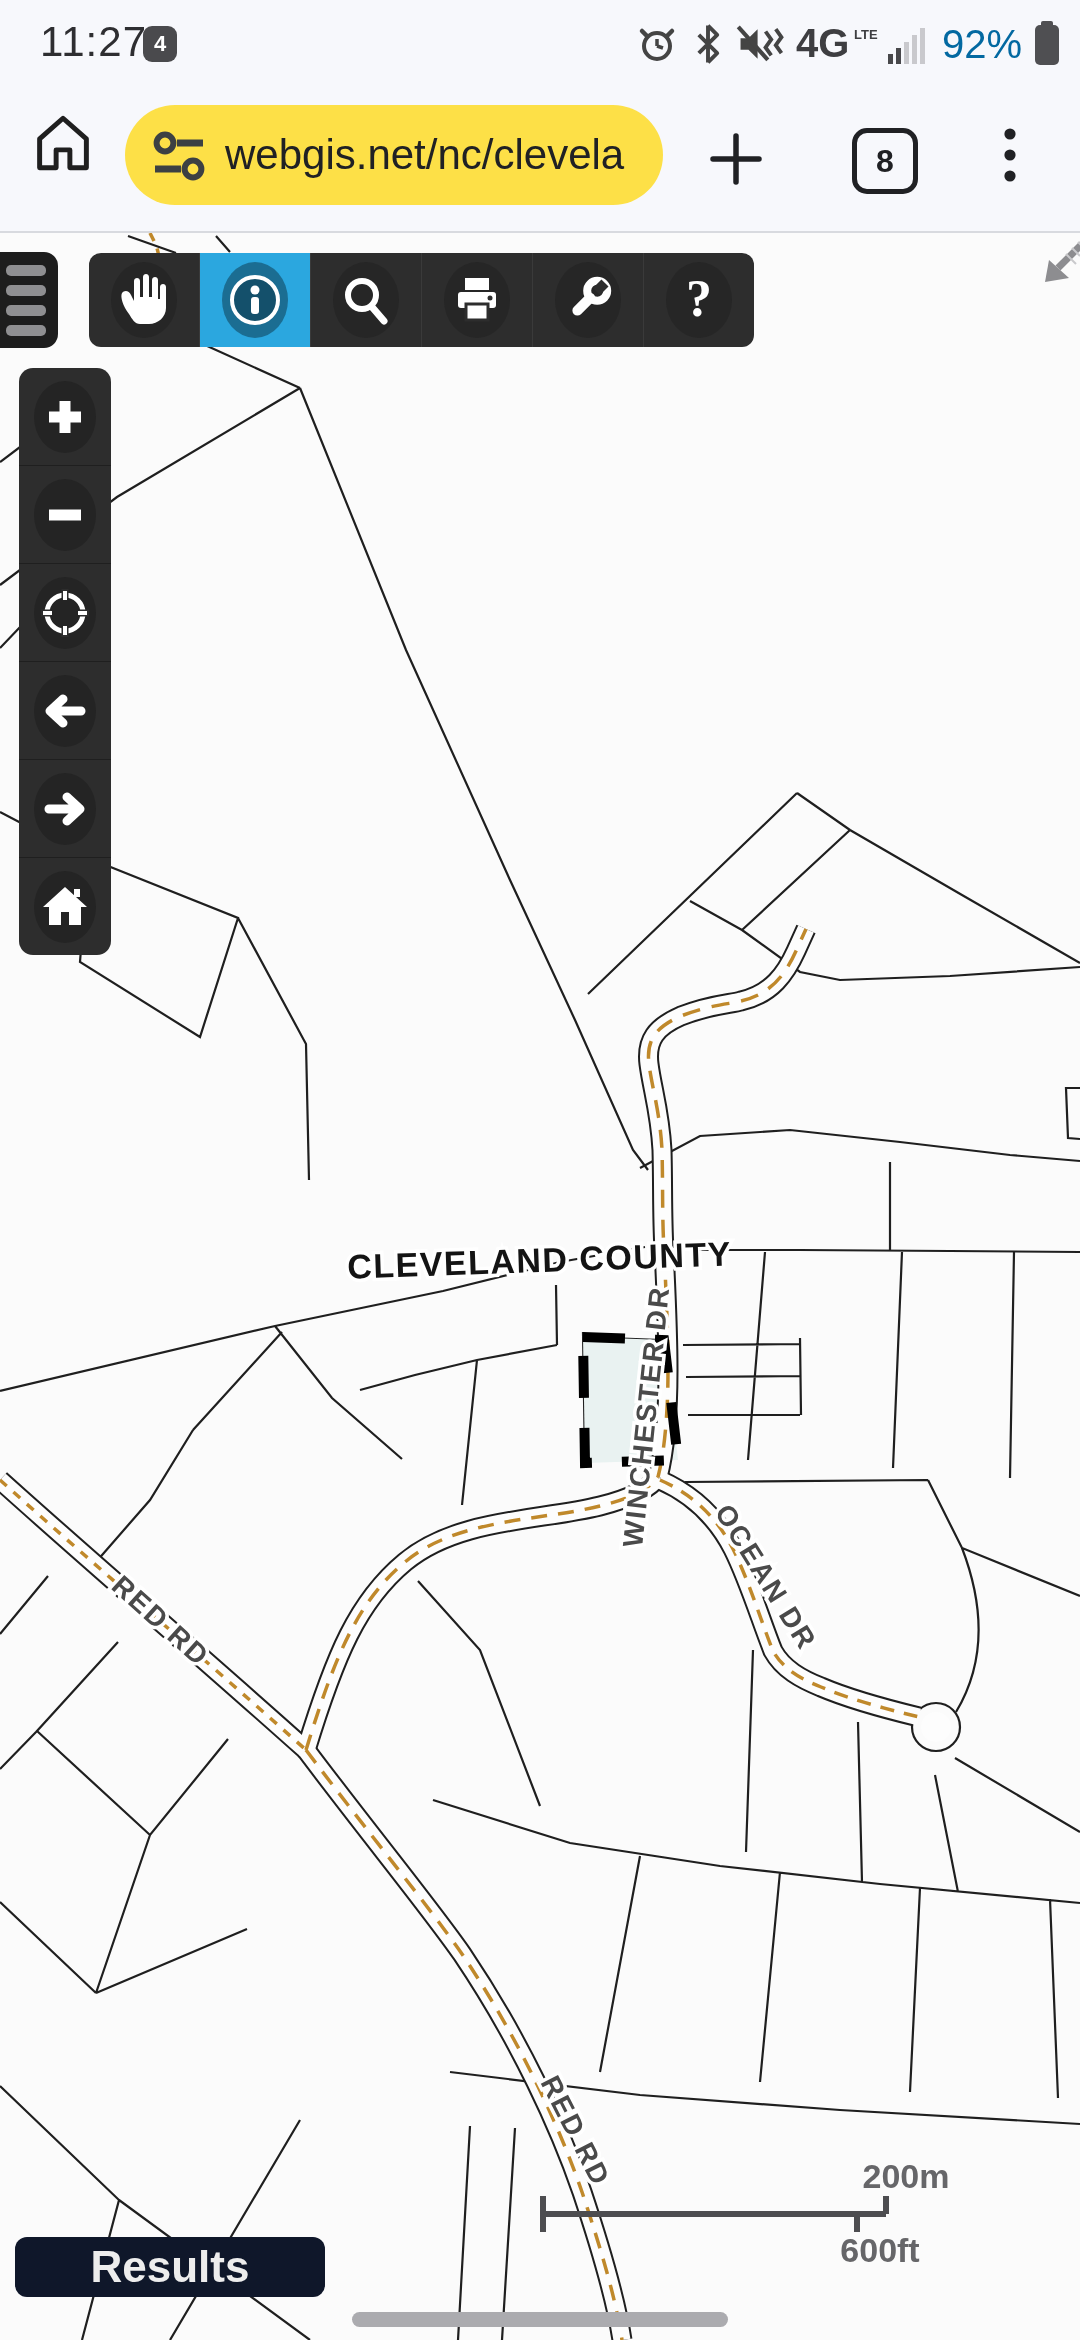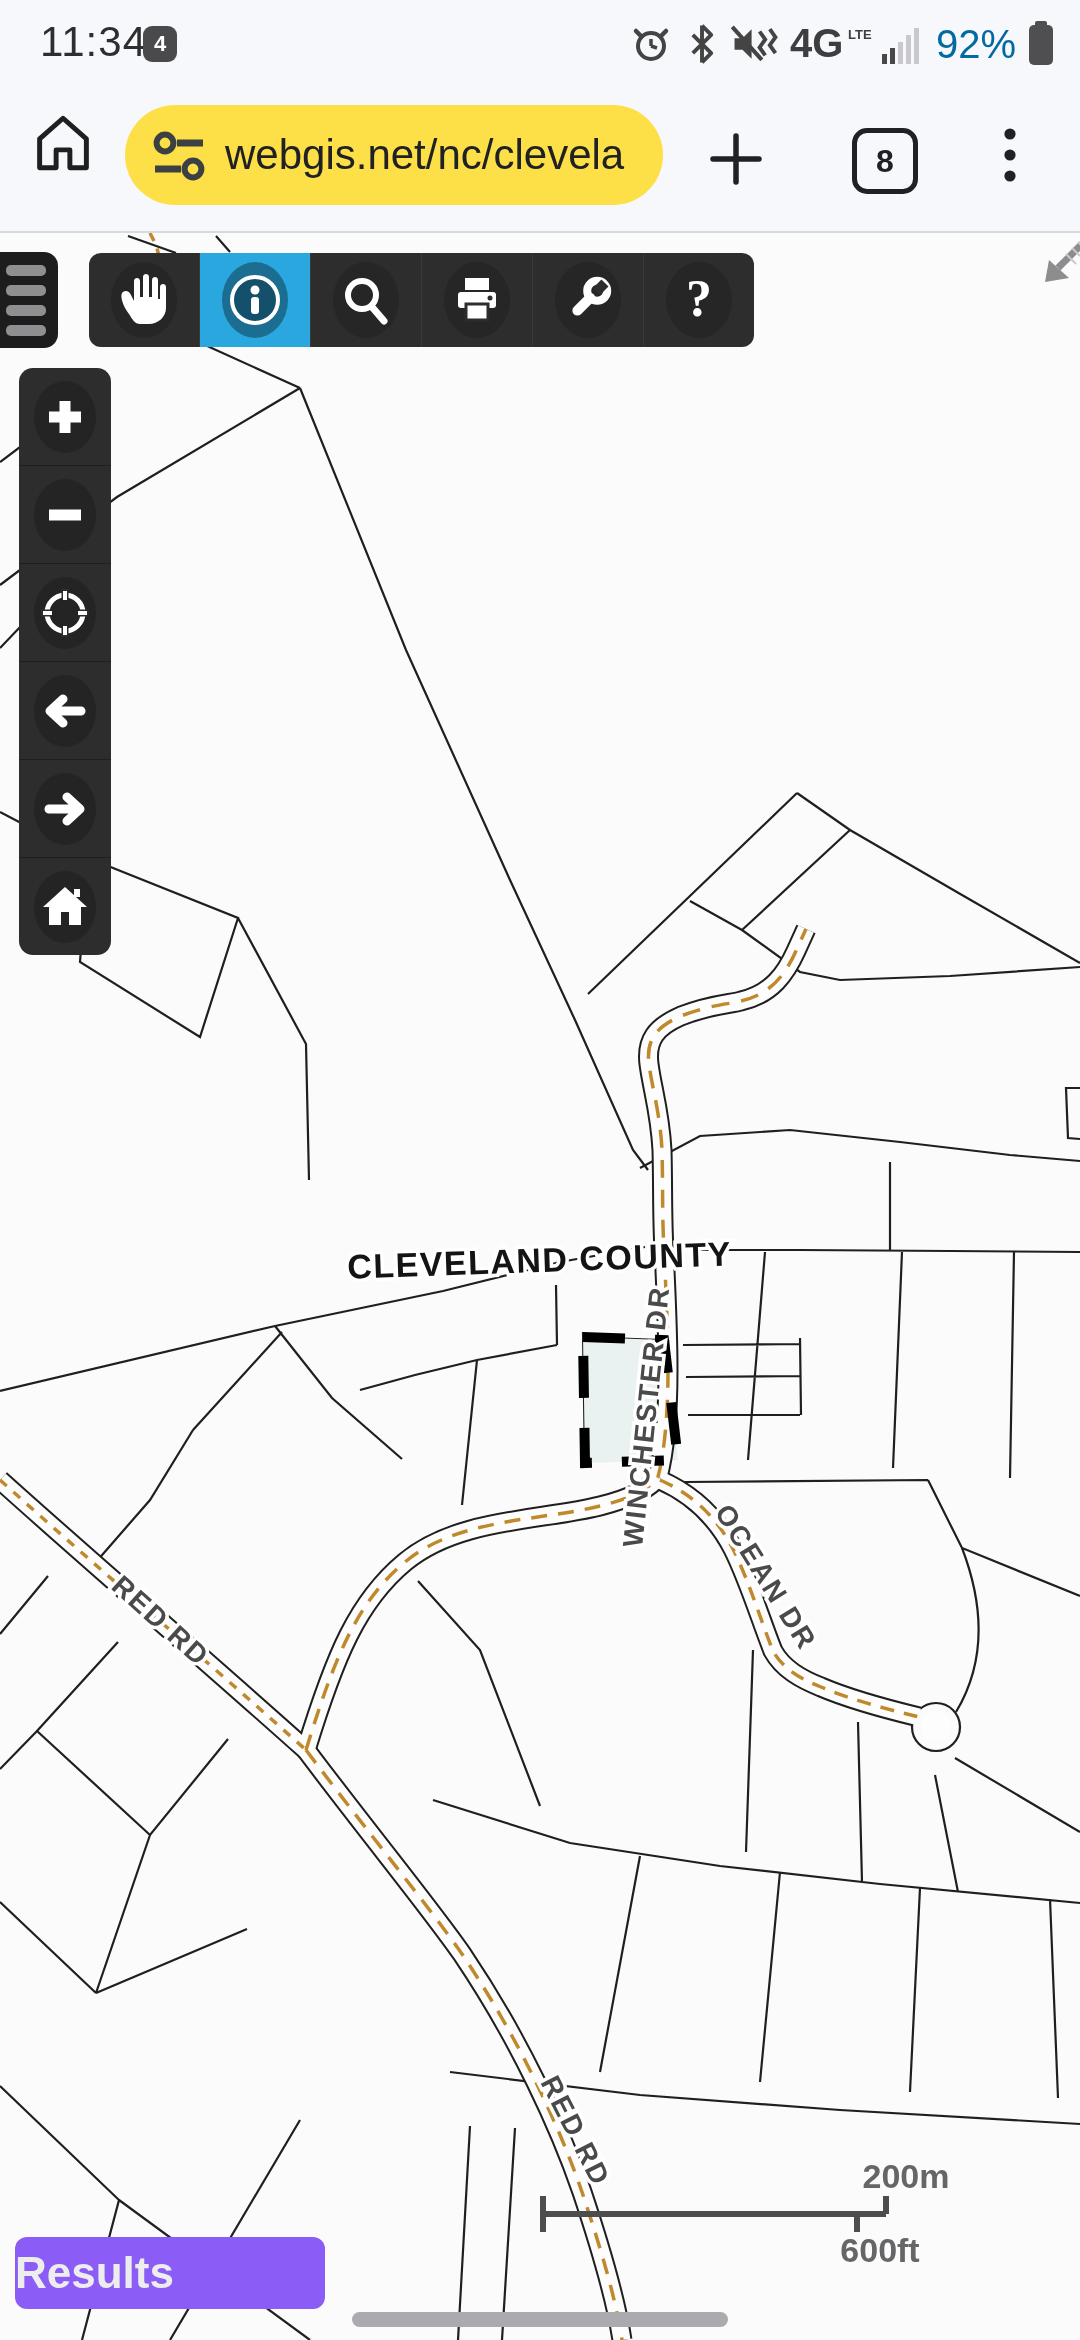--- a/index.html
+++ b/index.html
@@ -6,21 +6,21 @@
   .screen{position:relative;width:1080px;height:2340px;overflow:hidden;
           background:#FBFBFB;font-family:"Liberation Sans",sans-serif;}
   
   .chrome{position:absolute;left:0;top:0;width:1080px;height:231px;background:#F7F8FC;
           border-bottom:2px solid #D8DADF;z-index:6;}
   .statusbar{position:absolute;left:0;top:0;width:1080px;height:88px;}
   .time{position:absolute;left:40px;top:18px;font-size:42px;color:#2E2E31;letter-spacing:1px;}
   .notif-badge{position:absolute;left:143px;top:26px;width:34px;height:36px;background:#4A4A4D;
                border-radius:9px;color:#fff;font-size:22px;font-weight:bold;display:flex;
                align-items:center;justify-content:center;}
-  .sicons{position:absolute;right:24px;top:0;height:88px;display:flex;align-items:center;gap:10px;}
+  .sicons{position:absolute;right:18px;top:0;height:88px;display:flex;align-items:center;gap:10px;}
   .pct{font-size:40px;color:#0369a1;}
   
   .browserrow{position:absolute;left:0;top:88px;width:1080px;height:141px;}
   .urlpill{position:absolute;left:125px;top:17px;width:538px;height:100px;background:#fde047;
            border-radius:50px;display:flex;align-items:center;overflow:hidden;}
   .urltext{font-size:42px;color:#202124;white-space:nowrap;margin-left:14px;}
   .homeicon{position:absolute;left:30px;top:22px;}
   .plusicon{position:absolute;left:705px;top:40px;}
   .tabbox{position:absolute;left:852px;top:40px;width:56px;height:56px;border:5px solid #202124;
           border-radius:15px;display:flex;align-items:center;justify-content:center;
@@ -44,23 +44,23 @@
   .hamburger span{display:block;width:40px;height:11px;border-radius:5px;background:#8F8F92;}
   .navtoolbar{position:absolute;left:19px;top:368px;width:92px;background:#2D2D2D;border-radius:14px;
               z-index:7;display:flex;flex-direction:column;}
   .ntb-cell{height:97px;display:flex;align-items:center;justify-content:center;position:relative;
             border-bottom:1px solid #1F1F1F;}
   .ntb-cell:last-child{border-bottom:none;}
   .ntb-cell::before{content:"";position:absolute;width:62px;height:72px;border-radius:50%;background:#242424;}
   .ntb-cell svg{position:relative;z-index:1;}
   
   .corner-arrow{position:absolute;left:1038px;top:240px;z-index:6;}
-  .results-btn{position:absolute;left:15px;top:2237px;width:310px;height:72px;background:#8b5cf6;
+  .results-btn{position:absolute;left:15px;top:2237px;width:310px;height:60px;background:#0f172a;
                border-radius:12px;color:#EDEDED;font-size:44px;font-weight:bold;display:flex;
-               align-items:center;z-index:7;}
+               align-items:center;justify-content:center;z-index:7;}
   .gesture-pill{position:absolute;left:352px;top:2312px;width:376px;height:15px;border-radius:8px;
                 background:#ABABAF;z-index:7;}
   .mapsvg{position:absolute;left:0;top:0;z-index:1;}
   .roadlabel{font-weight:bold;font-size:28px;fill:#4A4A4A;stroke:#FFFFFF;stroke-width:7px;
              paint-order:stroke;letter-spacing:2px;}
   .countylabel{font-weight:bold;font-size:34px;fill:#141414;stroke:#FFFFFF;stroke-width:7px;
                paint-order:stroke;letter-spacing:1.5px;}
   .scaletext{font-weight:bold;font-size:34px;fill:#666669;}
 </style>
 </head>
@@ -140,21 +140,21 @@
 
     <g stroke="#4D4D50" stroke-width="6">
       <path d="M543,2214 L886,2214 M543,2196 L543,2232 M886,2196 L886,2214 M857,2214 L857,2232" fill="none"></path>
     </g>
     <text class="scaletext" x="906" y="2188" text-anchor="middle">200m</text>
     <text class="scaletext" x="880" y="2262" text-anchor="middle">600ft</text>
   </svg>
 
   <div class="chrome">
     <div class="statusbar">
-      <div class="time">11:34</div>
+      <div class="time">11:27</div>
       <div class="notif-badge">4</div>
       <div class="sicons">
         <svg width="46" height="46" viewBox="-23 -23 46 46">
           <circle cx="0" cy="2" r="13" fill="none" stroke="#444" stroke-width="4"></circle>
           <path d="M0,2 L0,-5 M0,2 L6,4" stroke="#444" stroke-width="3.5" fill="none"></path>
           <path d="M-10,-8 L-15,-13 M10,-8 L15,-13" stroke="#444" stroke-width="4.5" fill="none" stroke-linecap="round"></path>
         </svg>
         <svg width="36" height="46" viewBox="-14 -20 28 40">
           <path d="M0,-16 L8,-8 L-8,8 M0,16 L8,8 L-8,-8 M0,-16 L0,16" fill="none" stroke="#444" stroke-width="3.4" stroke-linejoin="round"></path>
         </svg>

